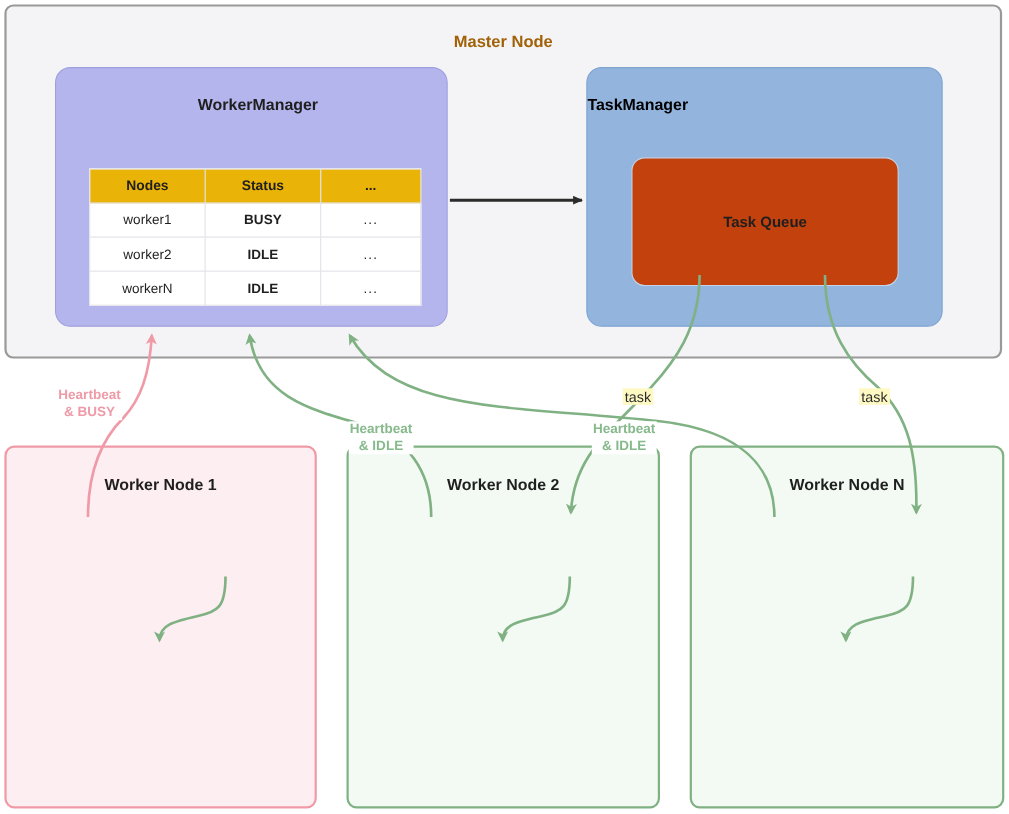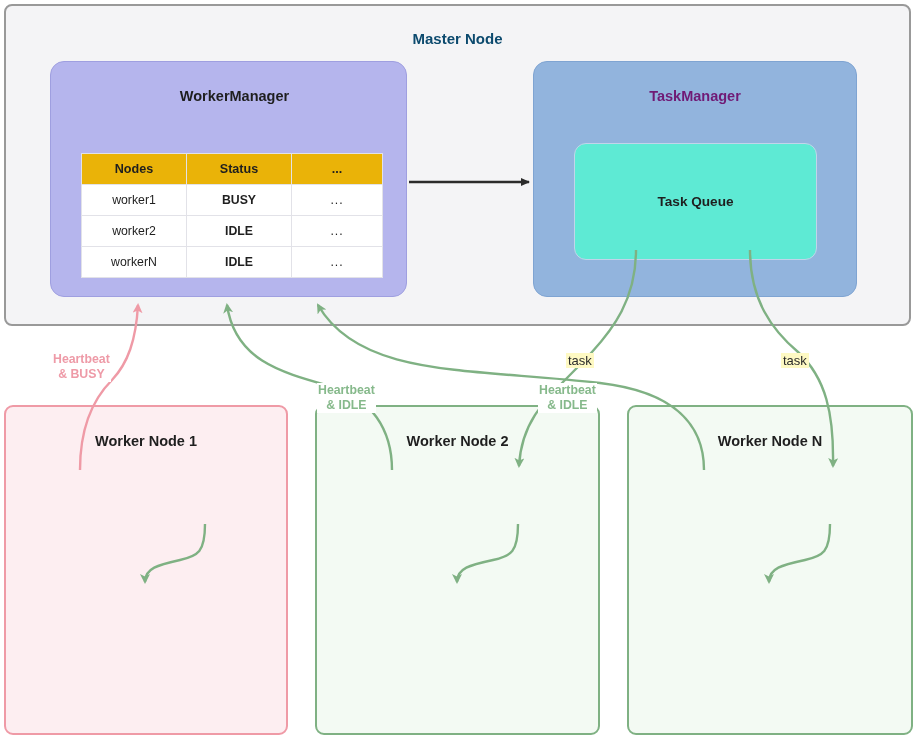--- a/index.html
+++ b/index.html
@@ -39,21 +39,21 @@
     border-radius: 8px;
     box-sizing: border-box;
   }
   .master-title {
     position: absolute;
     left: 0; top: 24px;
     width: 100%;
     text-align: center;
     font-size: 15px;
     font-weight: bold;
-    color: #0c4a6e;
+    color: #a16207;
   }
 
   
   .worker-manager {
     position: absolute;
     left: 50px; top: 61px;
     width: 357px;
     height: 236px;
     background: #b5b5ed;
     border: 1.4px solid #9f9fe0;
@@ -113,31 +113,31 @@
     left: 533px; top: 61px;
     width: 324px;
     height: 236px;
     background: #92b4dd;
     border: 1.4px solid #7fa4d2;
     border-radius: 14px;
     box-sizing: border-box;
   }
   .tm-title {
     margin-top: 26px;
-    text-align: center;
+    text-align: left;
     font-size: 14.5px;
     font-weight: bold;
-    color: #701a75;
+    color: #000000;
   }
   .task-queue {
     position: absolute;
     left: 40px; top: 81px;
     width: 243px;
     height: 117px;
-    background: #5eead4;
+    background: #c2410c;
     border: 1.3px solid #c2d4ea;
     border-radius: 12px;
     box-sizing: border-box;
     display: flex;
     align-items: center;
     justify-content: center;
   }
   .tq-label {
     font-size: 13.6px;
     font-weight: bold;

